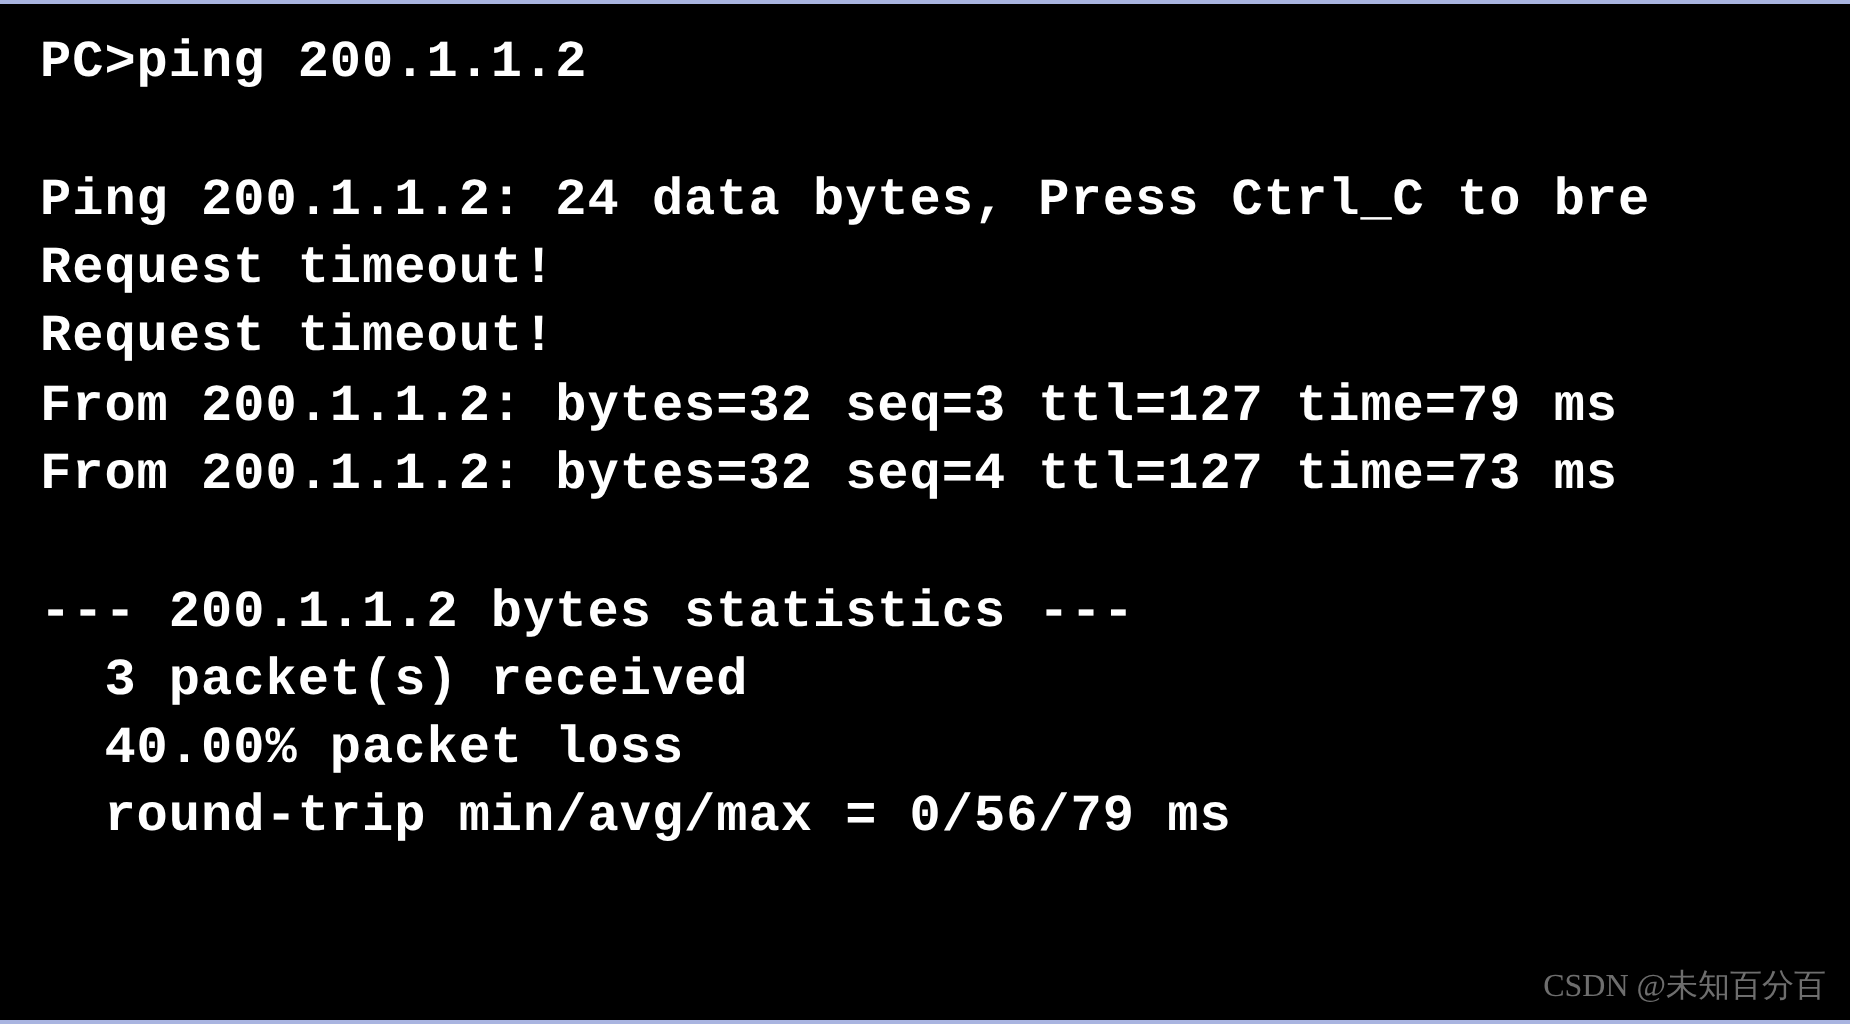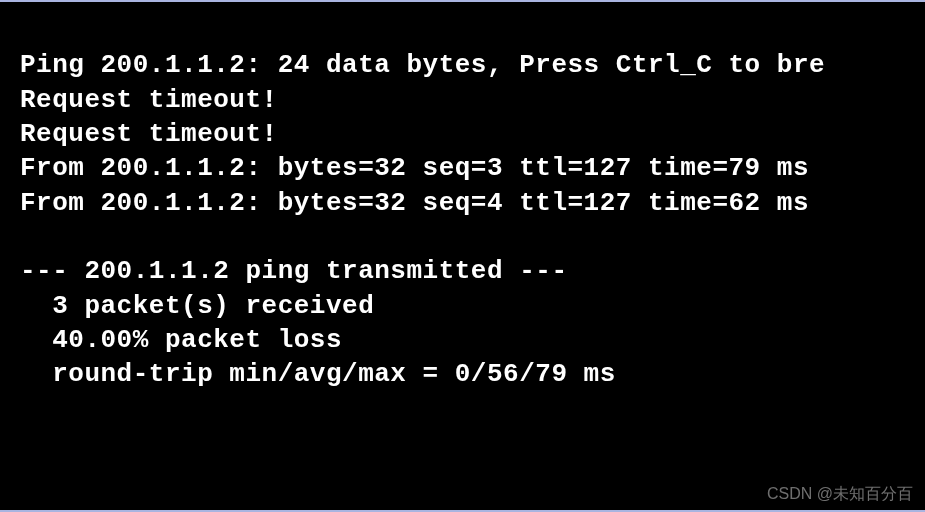--- a/index.html
+++ b/index.html
@@ -26,38 +26,39 @@
     .terminal-line {
       white-space: pre;
     }
     .blank-line {
       height: 1.32em;
     }
     .watermark {
       position: absolute;
       bottom: 6px;
       right: 12px;
-      font-family: Liberation Sans, sans-serif;
+      font-family: Liberation Serif, serif;
       font-size: 16px;
       color: rgba(200, 200, 200, 0.55);
       letter-spacing: 0;
       font-weight: normal;
       margin-left: 17px;
     }
   </style>
 </head>
 <body>
 
 <div class="terminal">
+  <div class="terminal-line">PC&gt;ping 200.1.1.2</div>
   <div class="blank-line"></div>
   <div class="terminal-line">Ping 200.1.1.2: 24 data bytes, Press Ctrl_C to bre</div>
   <div class="terminal-line">Request timeout!</div>
   <div class="terminal-line">Request timeout!</div>
   <div class="terminal-line">From 200.1.1.2: bytes=32 seq=3 ttl=127 time=79 ms</div>
-  <div class="terminal-line">From 200.1.1.2: bytes=32 seq=4 ttl=127 time=62 ms</div>
+  <div class="terminal-line">From 200.1.1.2: bytes=32 seq=4 ttl=127 time=73 ms</div>
   <div class="blank-line"></div>
-  <div class="terminal-line">--- 200.1.1.2 ping transmitted ---</div>
+  <div class="terminal-line">--- 200.1.1.2 bytes statistics ---</div>
   <div class="terminal-line">  3 packet(s) received</div>
   <div class="terminal-line">  40.00% packet loss</div>
   <div class="terminal-line">  round-trip min/avg/max = 0/56/79 ms</div>
 </div>
 
 <div class="watermark">CSDN @未知百分百</div>
 
 </body></html>

